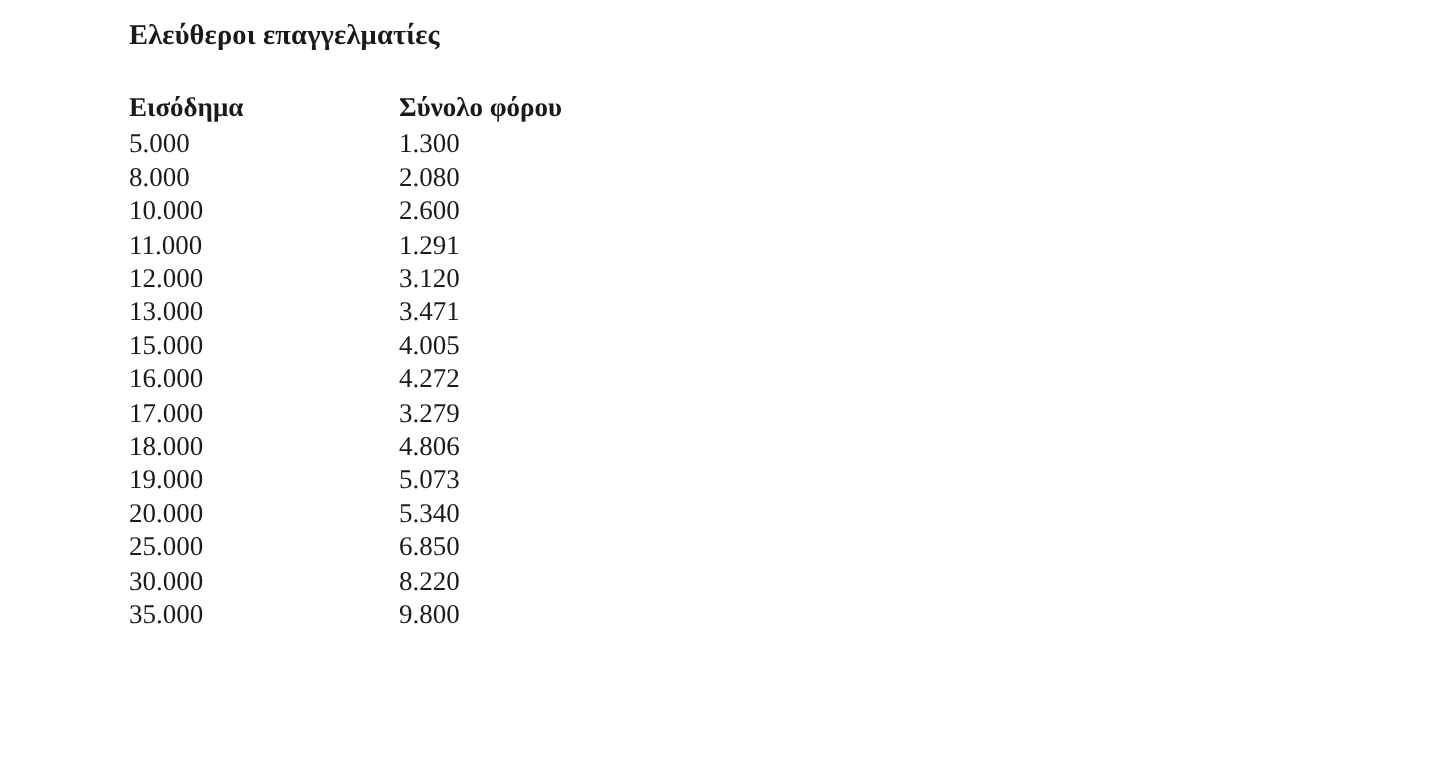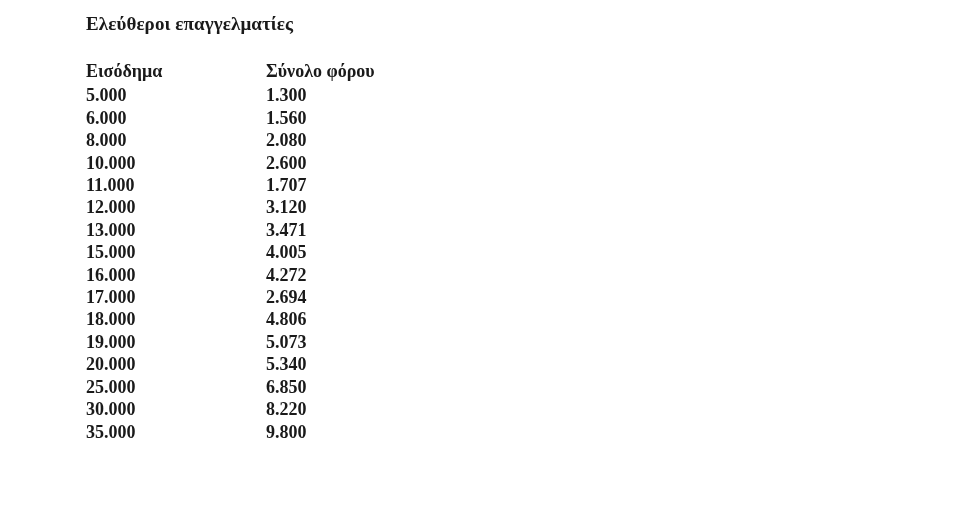--- a/index.html
+++ b/index.html
@@ -35,21 +35,21 @@
   table.tax-table {
     position: absolute;
     left: 86px;
     top: 60px;
     border-collapse: collapse;
     font-size: 18px;
   }
   table.tax-table th,
   table.tax-table td {
     padding: 0;
-    font-weight: bold;
+    font-weight: normal;
     line-height: 22.4px;
     vertical-align: top;
   }
   table.tax-table th {
     font-weight: bold;
     font-size: 18px;
     padding-bottom: 2px;
   }
   .col-income {
     width: 180px;
@@ -89,54 +89,50 @@
         <th class="col-income">Εισόδημα</th>
         <th class="col-tax">Σύνολο φόρου</th>
       </tr>
     </thead>
     <tbody id="table-body">
         <tr>
           <td class="col-income">5.000</td>
           <td class="col-tax">1.300</td>
         </tr>
         <tr>
-          <td class="col-income">6.000</td>
-          <td class="col-tax">1.560</td>
-        </tr>
-        <tr>
           <td class="col-income">8.000</td>
           <td class="col-tax">2.080</td>
         </tr>
         <tr>
           <td class="col-income">10.000</td>
           <td class="col-tax">2.600</td>
         </tr>
         <tr>
           <td class="col-income">11.000</td>
-          <td class="col-tax">1.707</td>
+          <td class="col-tax">1.291</td>
         </tr>
         <tr>
           <td class="col-income">12.000</td>
           <td class="col-tax">3.120</td>
         </tr>
         <tr>
           <td class="col-income">13.000</td>
           <td class="col-tax">3.471</td>
         </tr>
         <tr>
           <td class="col-income">15.000</td>
           <td class="col-tax">4.005</td>
         </tr>
         <tr>
           <td class="col-income">16.000</td>
           <td class="col-tax">4.272</td>
         </tr>
         <tr>
           <td class="col-income">17.000</td>
-          <td class="col-tax">2.694</td>
+          <td class="col-tax">3.279</td>
         </tr>
         <tr>
           <td class="col-income">18.000</td>
           <td class="col-tax">4.806</td>
         </tr>
         <tr>
           <td class="col-income">19.000</td>
           <td class="col-tax">5.073</td>
         </tr>
         <tr>

